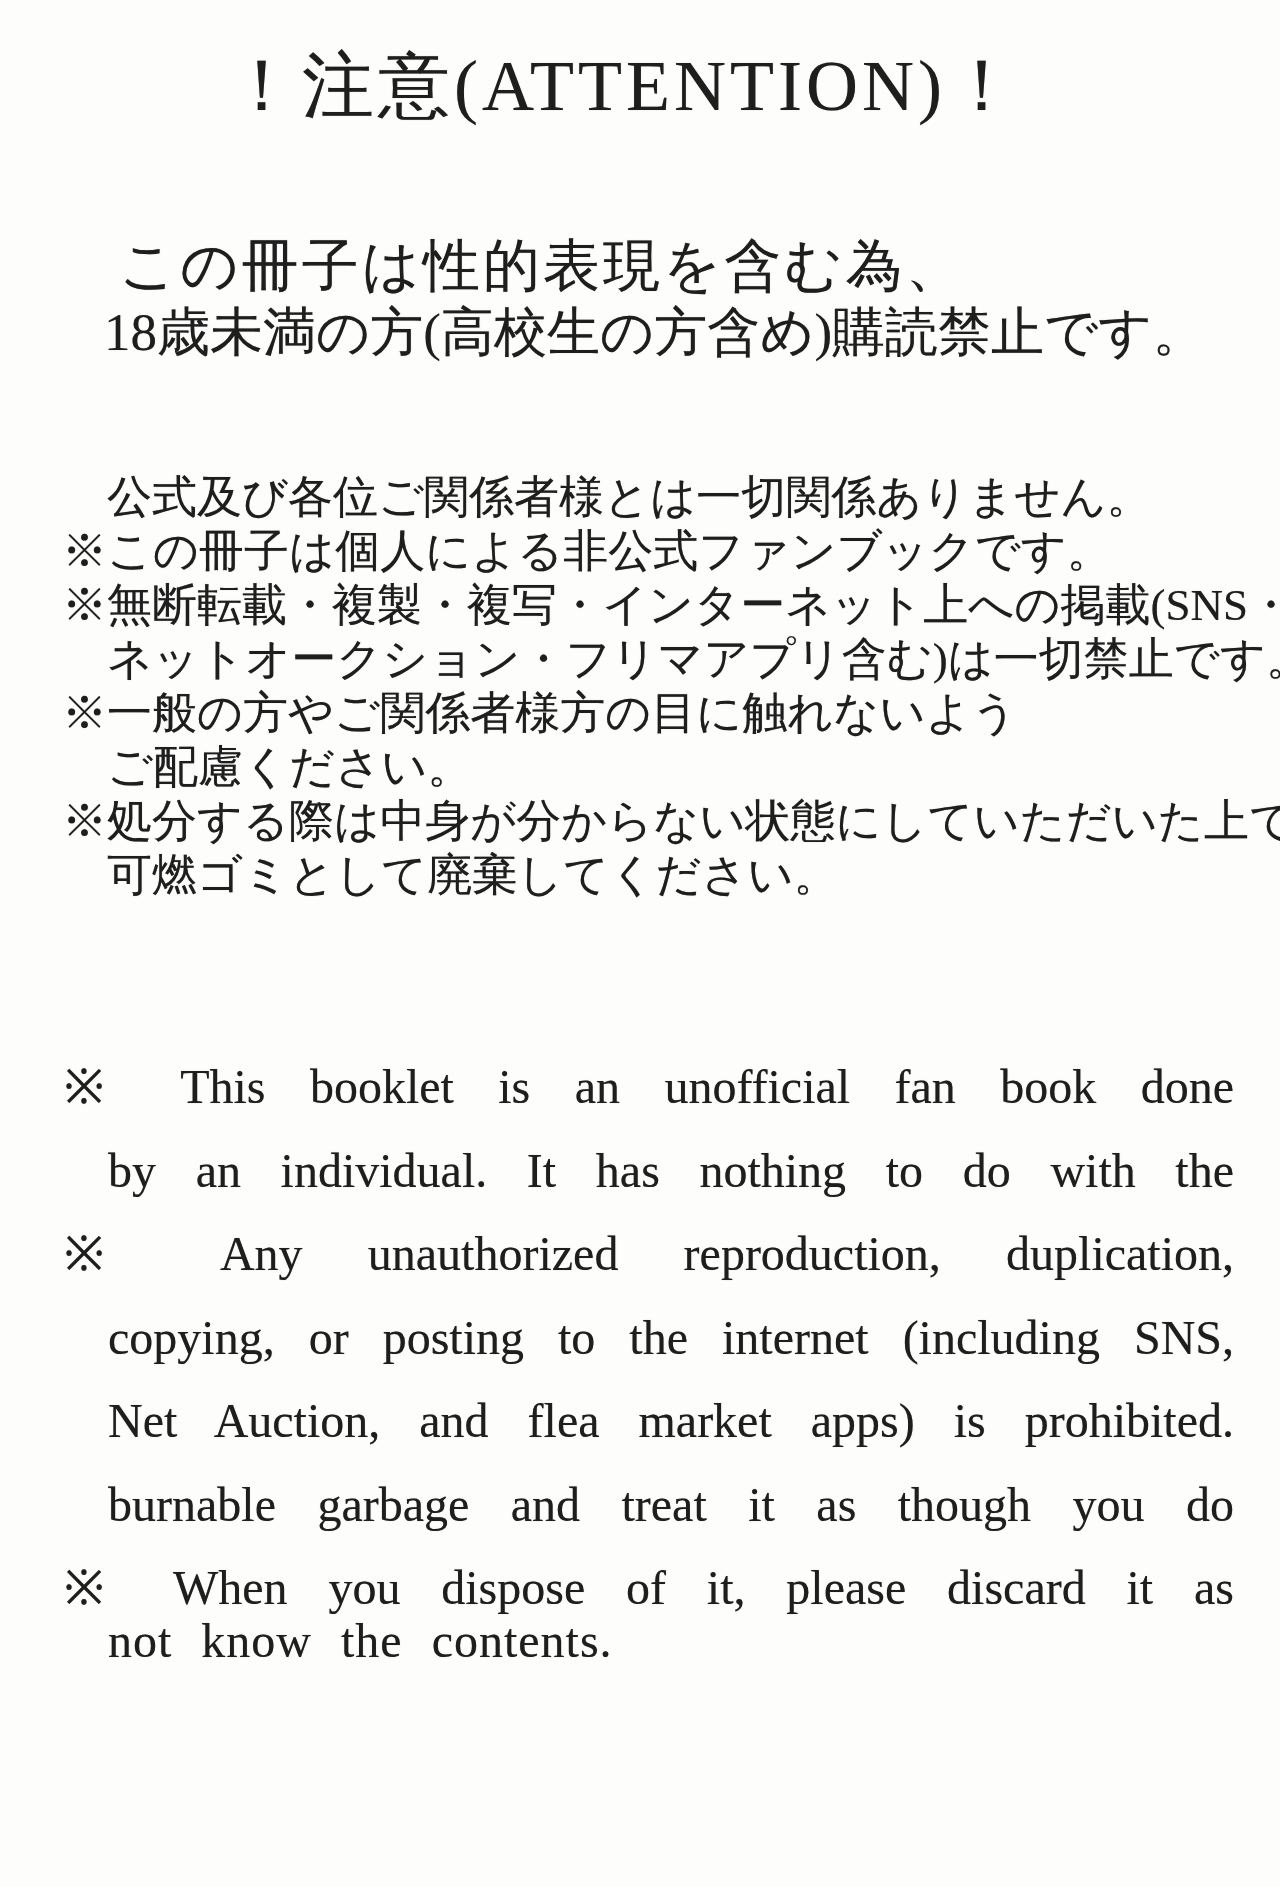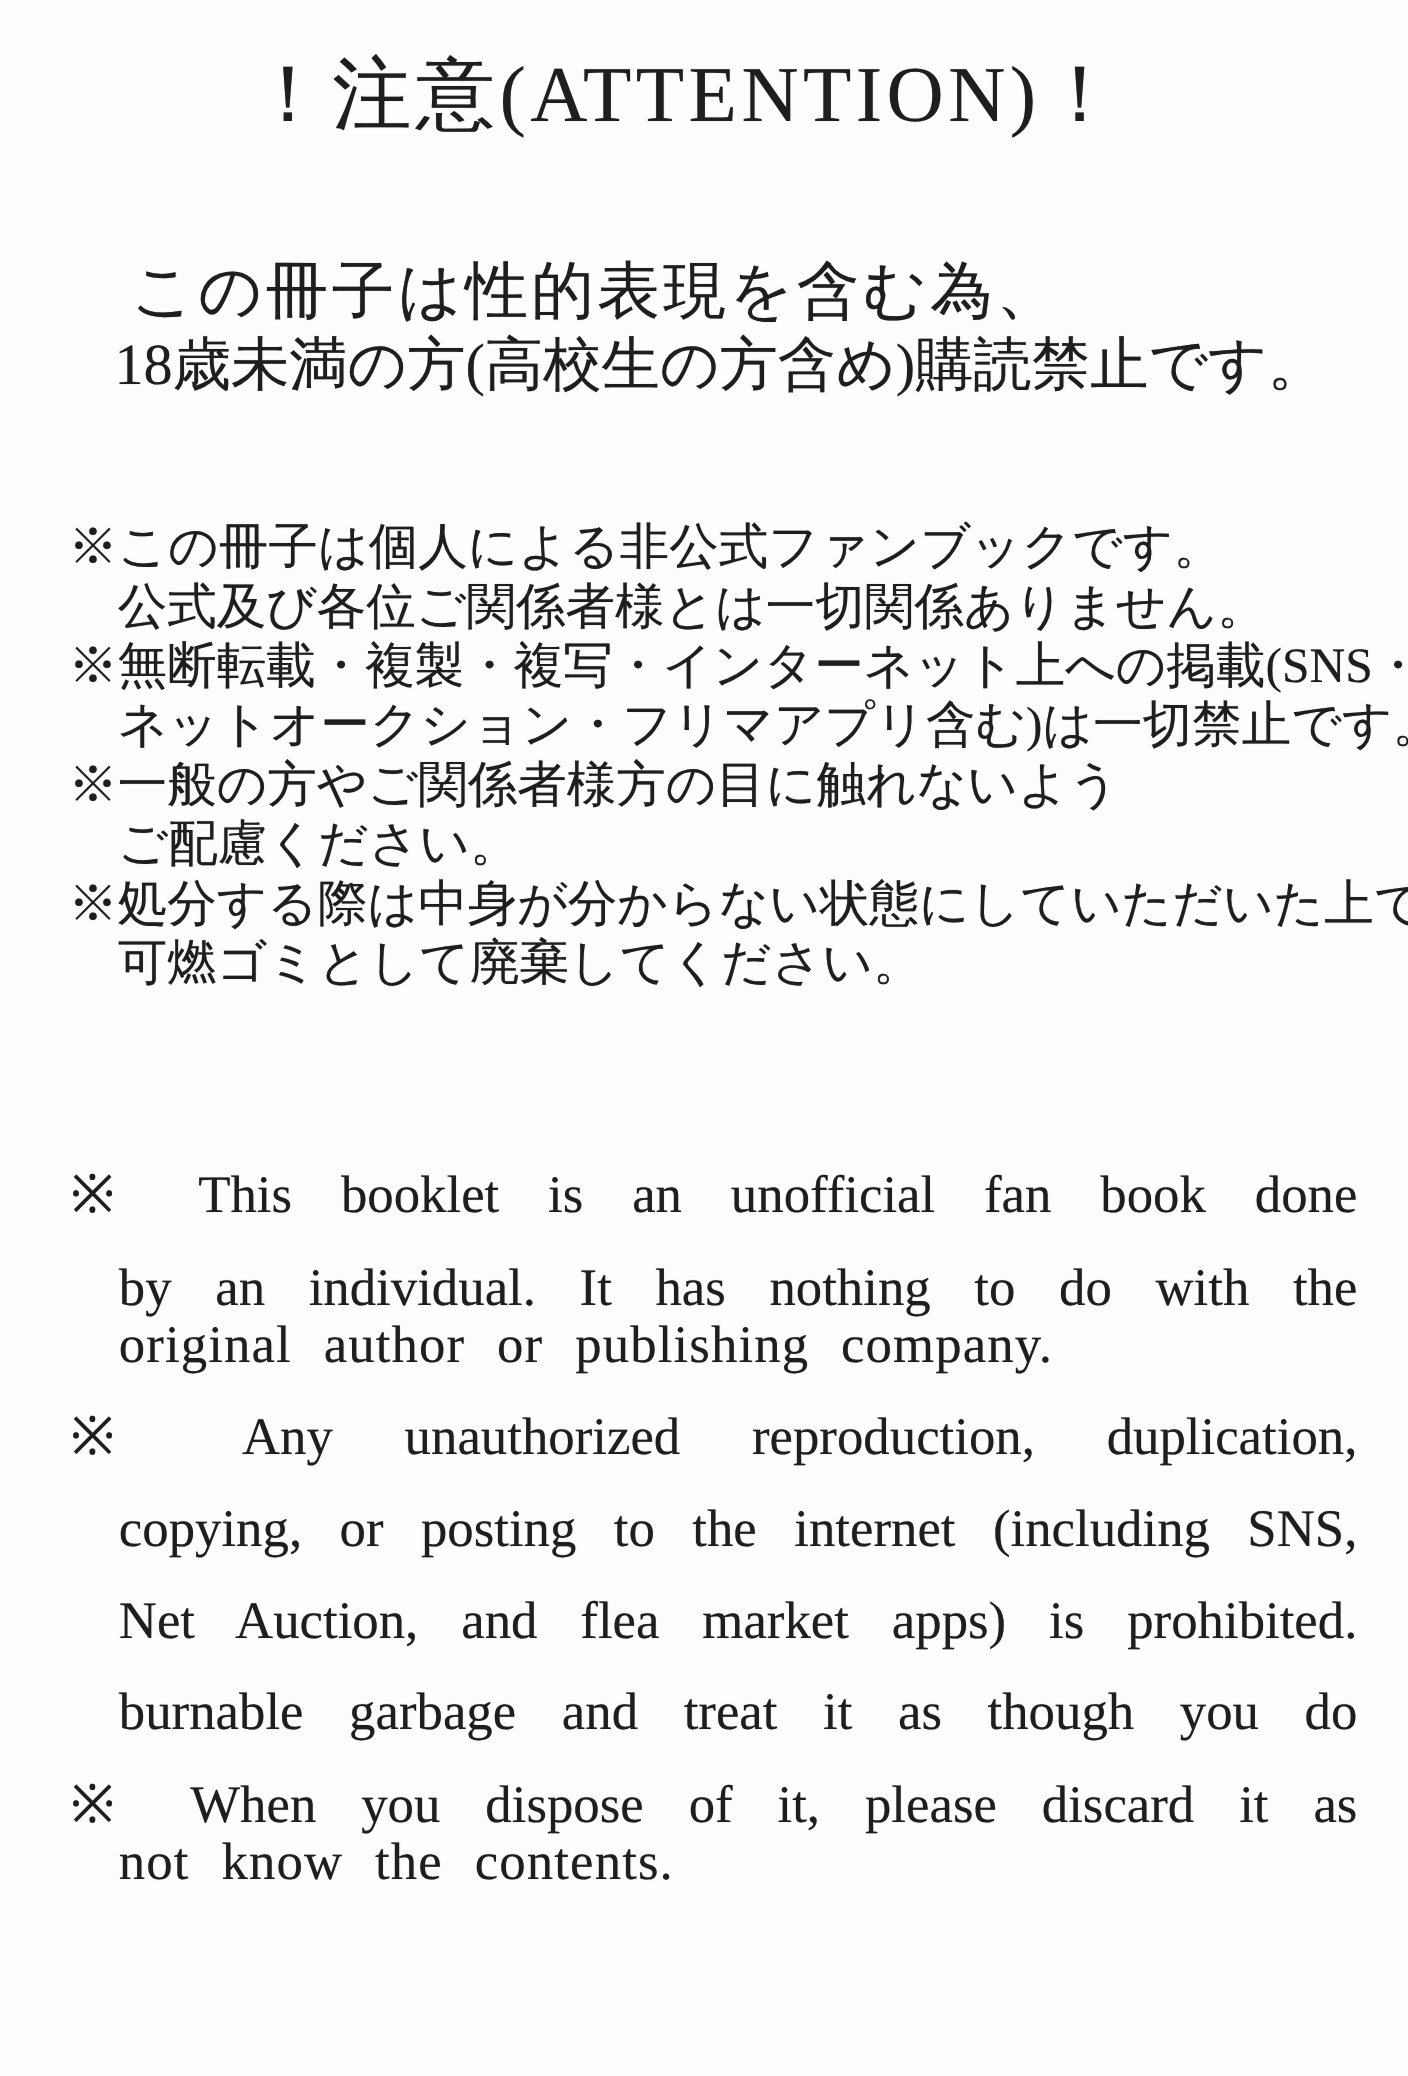--- a/index.html
+++ b/index.html
@@ -99,34 +99,33 @@
 <div class="page">
 
   <h1 class="title">！注意(ATTENTION)！</h1>
 
   <div class="intro">
     <div class="intro-line l1">この冊子は性的表現を含む為、</div>
     <div class="intro-line l2">18歳未満の方(高校生の方含め)購読禁止です。</div>
   </div>
 
   <div class="jp-notices">
+    <div class="jp-line cont">公式及び各位ご関係者様とは一切関係ありません。</div>
     <div class="jp-line">※この冊子は個人による非公式ファンブックです。</div>
-    <div class="jp-line cont">公式及び各位ご関係者様とは一切関係ありません。</div>
     <div class="jp-line">※無断転載・複製・複写・インターネット上への掲載(SNS・</div>
     <div class="jp-line cont">ネットオークション・フリマアプリ含む)は一切禁止です。</div>
     <div class="jp-line">※一般の方やご関係者様方の目に触れないよう</div>
     <div class="jp-line cont">ご配慮ください。</div>
     <div class="jp-line">※処分する際は中身が分からない状態にしていただいた上で</div>
     <div class="jp-line cont">可燃ゴミとして廃棄してください。</div>
   </div>
 
   <div class="en-notices">
     <div class="en-line justify">※ This booklet is an unofficial fan book done</div>
     <div class="en-line justify cont">by an individual. It has nothing to do with the</div>
-    <div class="en-line plain cont">original author or publishing company.</div>
     <div class="en-line justify">※ Any unauthorized reproduction, duplication,</div>
     <div class="en-line justify cont">copying, or posting to the internet (including SNS,</div>
     <div class="en-line justify cont">Net Auction, and flea market apps) is prohibited.</div>
     <div class="en-line justify cont">burnable garbage and treat it as though you do</div>
     <div class="en-line justify">※ When you dispose of it, please discard it as</div>
     <div class="en-line plain cont">not know the contents.</div>
   </div>
 
 </div>
 

